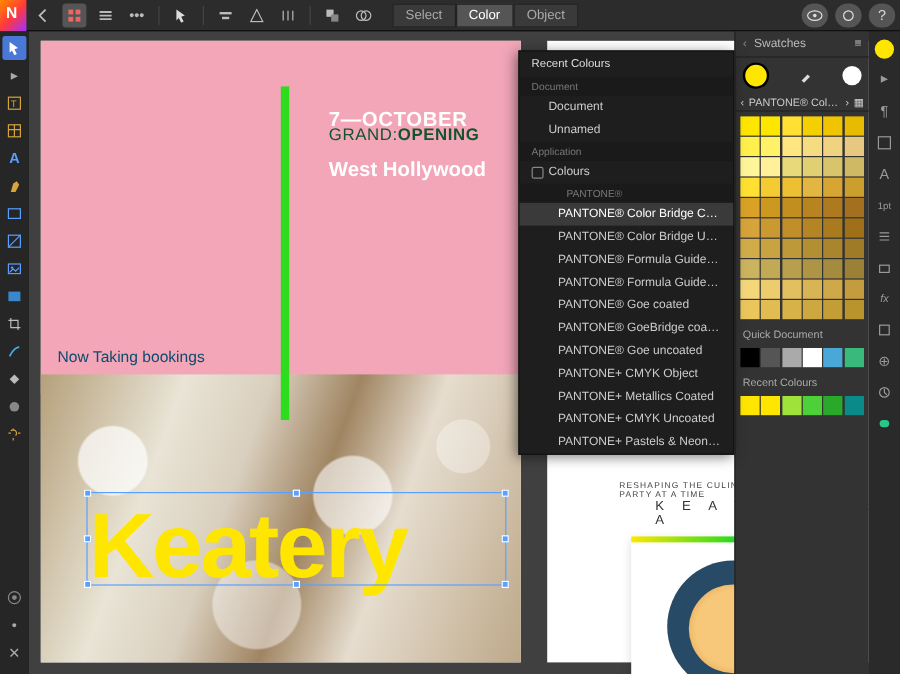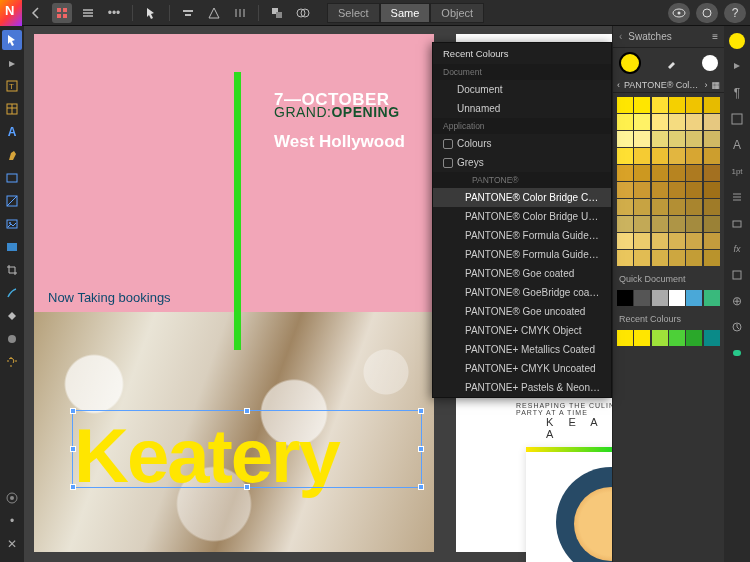--- a/index.html
+++ b/index.html
@@ -143,21 +143,21 @@
       </svg>
     </div>
   <div class="tb-btn">
       <svg width="14" height="14">
         <circle cx="5" cy="7" r="4" fill="none" stroke="#bbb"></circle>
         <circle cx="9" cy="7" r="4" fill="none" stroke="#bbb"></circle>
       </svg>
     </div>
   <div class="seg">
     <span>Select</span>
-    <span class="active">Same</span>
+    <span class="active">Color</span>
     <span>Object</span>
   </div>
   <div class="right-icons">
     <div class="rnd">
         <svg width="14" height="10">
           <ellipse cx="7" cy="5" rx="6" ry="4" fill="none" stroke="#ddd"></ellipse>
           <circle cx="7" cy="5" r="1.5" fill="#ddd"></circle>
         </svg>
       </div>
     <div class="rnd">
@@ -439,21 +439,20 @@
 <div class="dropdown">
   <div class="dd-head">Recent Colours</div>
   <div class="dd-cat">Document</div>
   <div id="dd-doc">
       <div class="dd-item">Document</div>
       <div class="dd-item">Unnamed</div>
     </div>
   <div class="dd-cat">Application</div>
   <div id="dd-app">
       <div class="dd-item link">Colours</div>
-      <div class="dd-item link">Greys</div>
     </div>
   <div class="dd-cat dd-sub">PANTONE®</div>
   <div id="dd-pan">
       <div class="dd-item dd-ind sel">PANTONE® Color Bridge Coated V4</div>
       <div class="dd-item dd-ind">PANTONE® Color Bridge Uncoated V4</div>
       <div class="dd-item dd-ind">PANTONE® Formula Guide Solid Coate…</div>
       <div class="dd-item dd-ind">PANTONE® Formula Guide Solid Unco…</div>
       <div class="dd-item dd-ind">PANTONE® Goe coated</div>
       <div class="dd-item dd-ind">PANTONE® GoeBridge coated</div>
       <div class="dd-item dd-ind">PANTONE® Goe uncoated</div>

